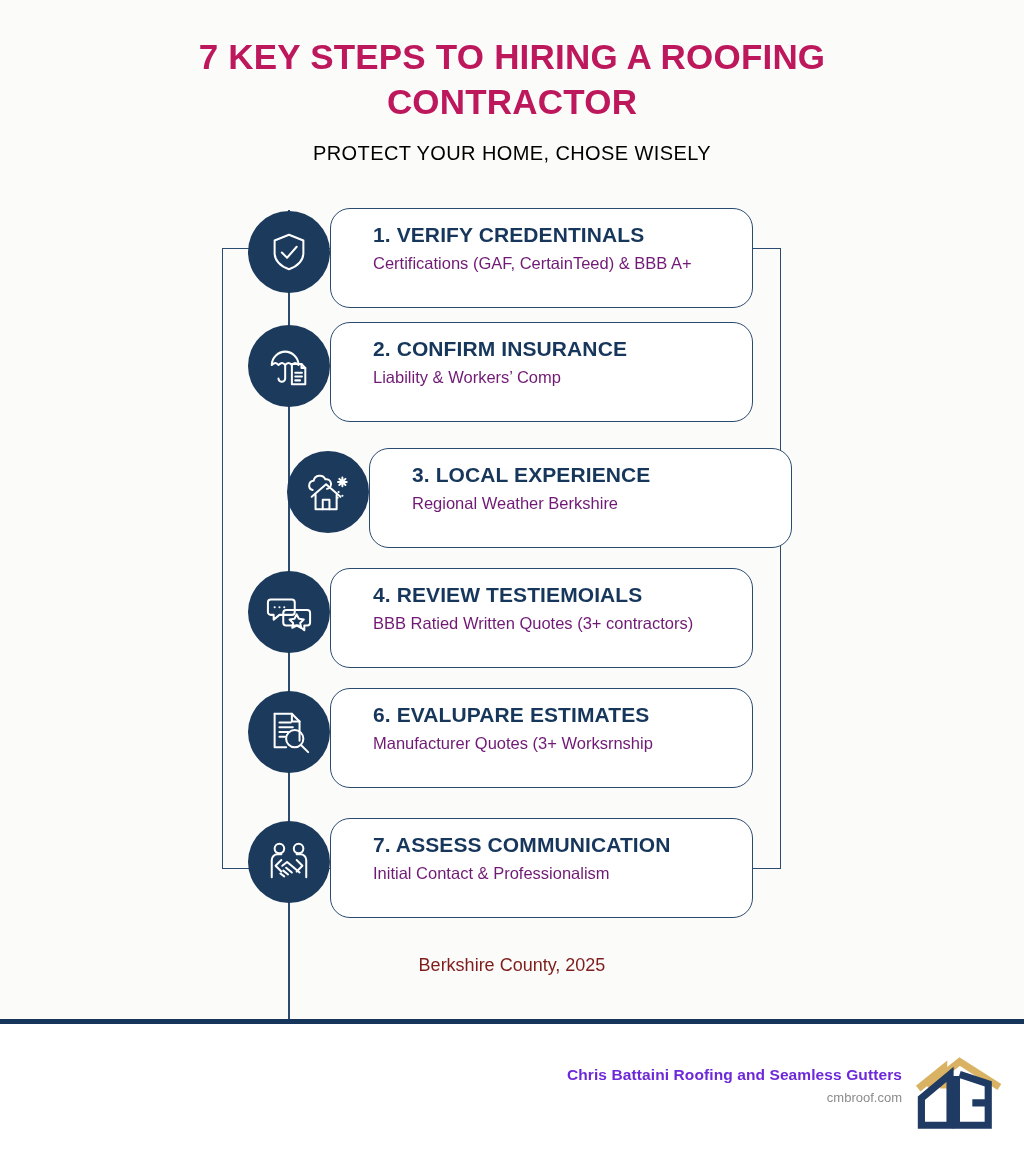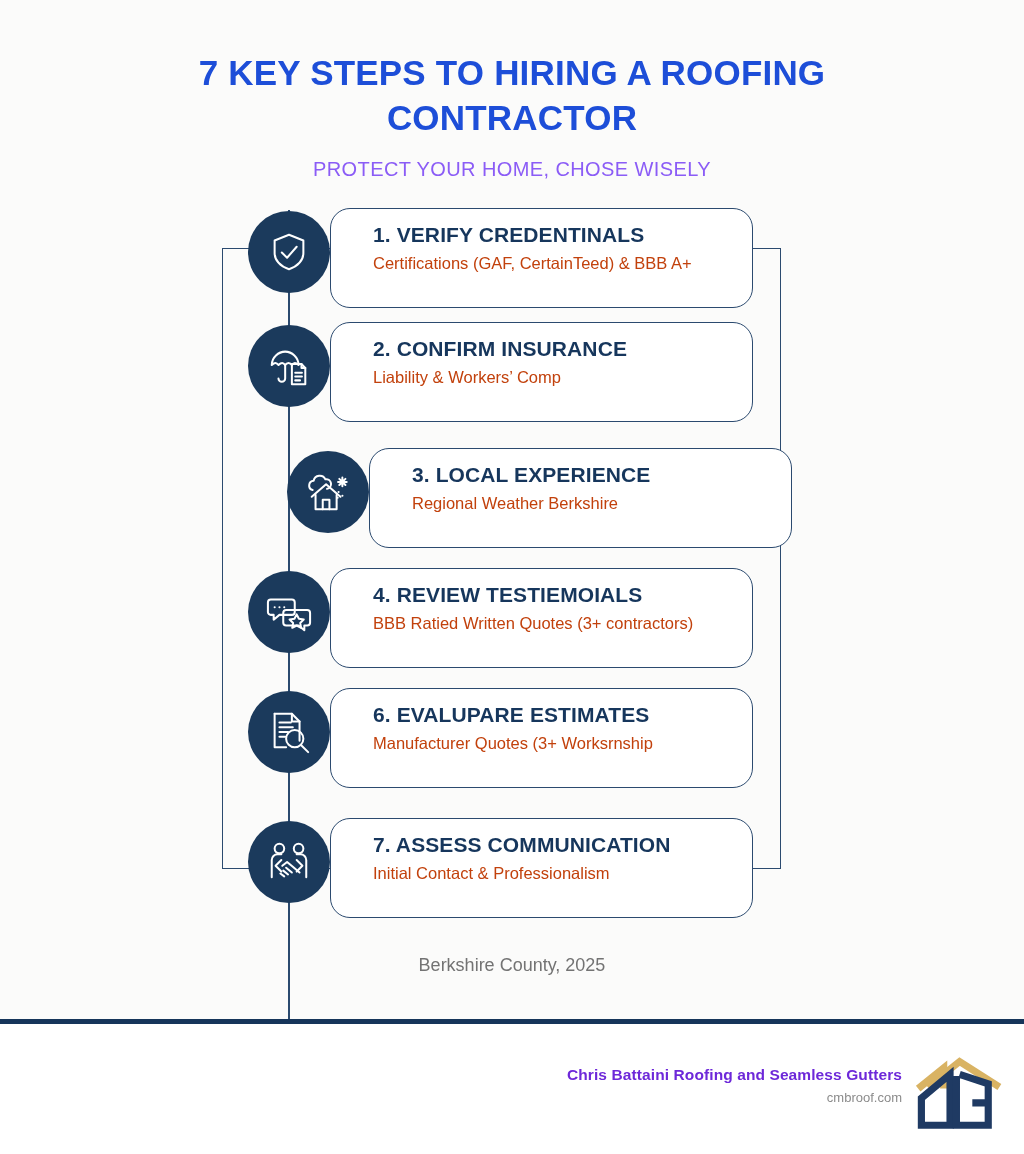--- a/index.html
+++ b/index.html
@@ -10,26 +10,26 @@
     color:#1b3a5c;
     position:relative;
     overflow:hidden;
   }
   .page{position:relative;width:1024px;height:1154px;}
 
   
   .header{padding-top:34px;text-align:center;}
   .title{
     font-size:35px;line-height:45px;font-weight:bold;
-    letter-spacing:0.2px;color:#1d4ed8;
-    margin:16px auto;max-width:640px;text-transform:uppercase;
+    letter-spacing:0.2px;color:#be185d;
+    margin:0 auto;max-width:640px;text-transform:uppercase;
   }
   .subtitle{
     margin-top:18px;font-size:20px;letter-spacing:0.4px;
-    color:#8b5cf6;font-weight:400;text-transform:uppercase;
+    color:#000000;font-weight:400;text-transform:uppercase;
   }
 
   
   .flow{position:absolute;left:0;top:200px;width:1024px;height:740px;}
 
   .bracket-left{
     position:absolute;left:222px;top:48px;width:1px;height:620px;
     background:#2b4a6f;
   }
   .bracket-left-top{
@@ -56,36 +56,36 @@
     position:absolute;left:330px;width:423px;height:100px;
     background:#ffffff;border:1.6px solid #2b4a6f;border-radius:20px;
     box-sizing:border-box;
     padding:14px 16px 0 42px;
   }
   .card-title{
     font-size:21px;font-weight:bold;color:#16365c;letter-spacing:0.1px;
     white-space:nowrap;
   }
   .card-sub{
-    margin-top:7px;font-size:16.5px;font-weight:400;color:#c2410c;
+    margin-top:7px;font-size:16.5px;font-weight:400;color:#701a75;
     white-space:nowrap;
   }
 
   .bubble{
     position:absolute;left:248px;top:3px;
     width:82px;height:82px;border-radius:50%;
     background:#1b3a5c;
     display:flex;align-items:center;justify-content:center;
   }
   .bubble svg{display:block;}
 
   
   .locnote{
     position:absolute;left:0;top:955px;width:1024px;text-align:center;
-    font-size:18px;color:#737373;
+    font-size:18px;color:#7f1d1d;
   }
 
   
   .divider{
     position:absolute;left:0;top:1019px;width:1024px;height:5px;background:#16355a;
   }
   .footer{
     position:absolute;left:0;top:1024px;width:1024px;height:130px;background:#ffffff;
   }
   .footer-text{

